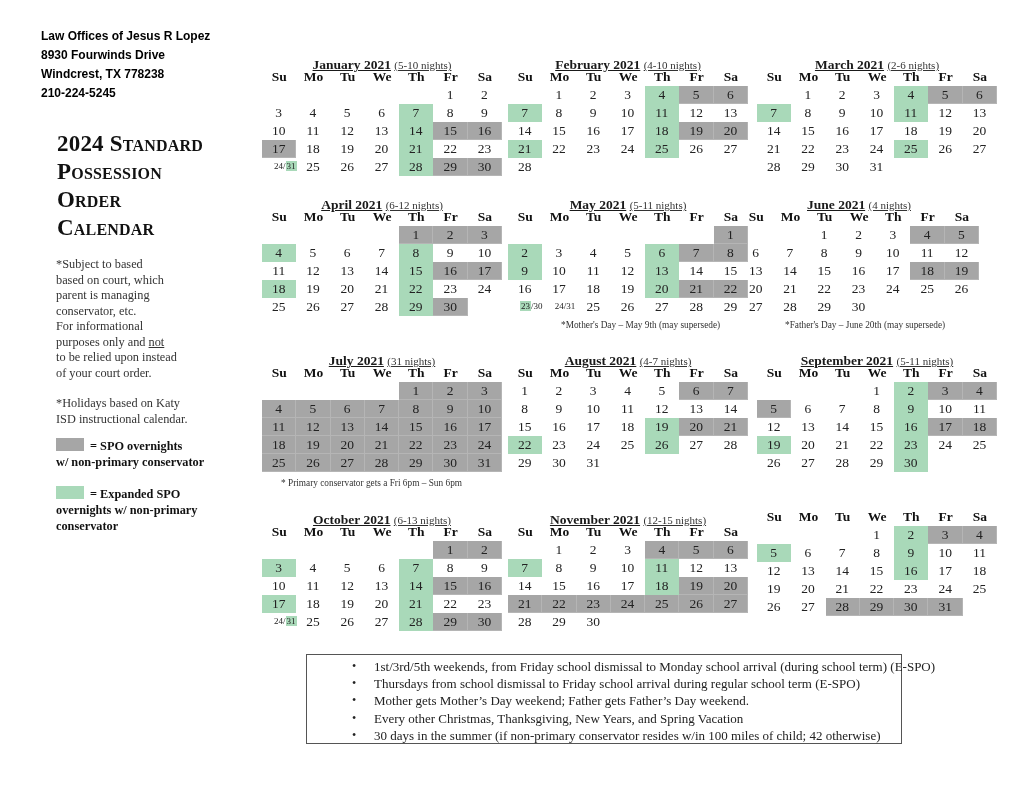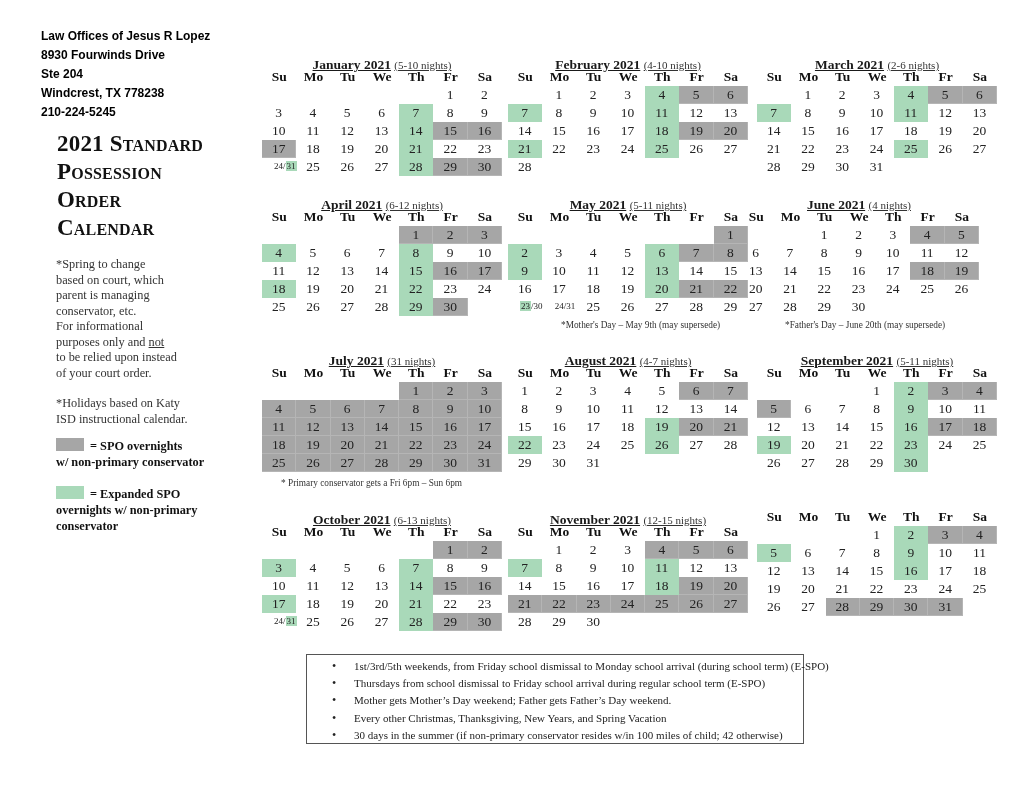--- a/index.html
+++ b/index.html
@@ -47,48 +47,47 @@
     border-right: 1px solid transparent; border-bottom: 1px solid transparent; box-sizing: content-box;
   }
   .cell.g { background: #a6a6a6; border-right-color: #b5b5b5; border-bottom-color: #b5b5b5; }
   .cell.e { background: #a9d9b9; }
   .cell.small { font-size: 9px; margin-left: 12px; }
   .cell.small .hl { background: #a9d9b9; padding: 0 1px; }
   .mnote {
     position: absolute; font-size: 9.3px; color: #333; white-space: nowrap;
   }
   .rules {
-    position: absolute; left: 306px; top: 654px; width: 498px; height: 90px;
-    border: 1.5px solid #555; box-sizing: border-box; padding: 3px 0 0 20px;
-    font-size: 11px; line-height: 17.2px; color: #222;
+    position: absolute; left: 306px; top: 654px; width: 596px; height: 90px;
+    border: 1.5px solid #555; box-sizing: border-box; padding: 3px 0 0 40px;
+    font-size: 13px; line-height: 17.2px; color: #222;
   }
   .rules ul { margin: 0; padding: 0; list-style: none; }
   .rules li { position: relative; padding-left: 27px; white-space: nowrap; }
   .rules li::before { content: "\2022"; position: absolute; left: 5px; top: 0; font-size: 12px; }
 </style>
 </head>
 <body>
 
 <div class="office">
   <div>Law Offices of Jesus R Lopez</div>
   <div>8930 Fourwinds Drive</div>
-  <div>Ste 204</div>
   <div>Windcrest, TX 778238</div>
   <div>210-224-5245</div>
 </div>
 
 <div class="doc-title">
-  <div>2021 Standard</div>
+  <div>2024 Standard</div>
   <div>Possession</div>
   <div>Order</div>
   <div>Calendar</div>
 </div>
 
 <div class="notes">
-  <div>*Spring to change</div>
+  <div>*Subject to based</div>
   <div>based on court, which</div>
   <div>parent is managing</div>
   <div>conservator, etc.</div>
   <div>For informational</div>
   <div><span>purposes only and </span><span class="u">not</span></div>
   <div>to be relied upon instead</div>
   <div>of your court order.</div>
   <div class="gap"></div>
   <div>*Holidays based on Katy</div>
   <div>ISD instructional calendar.</div>

